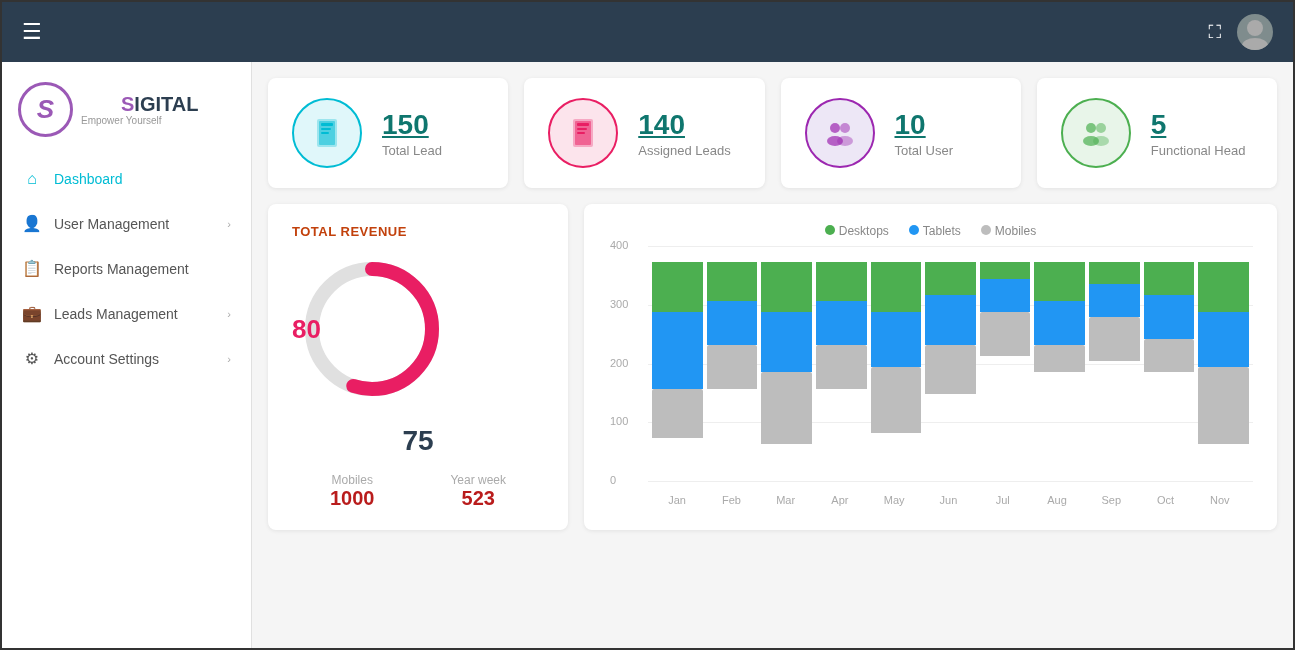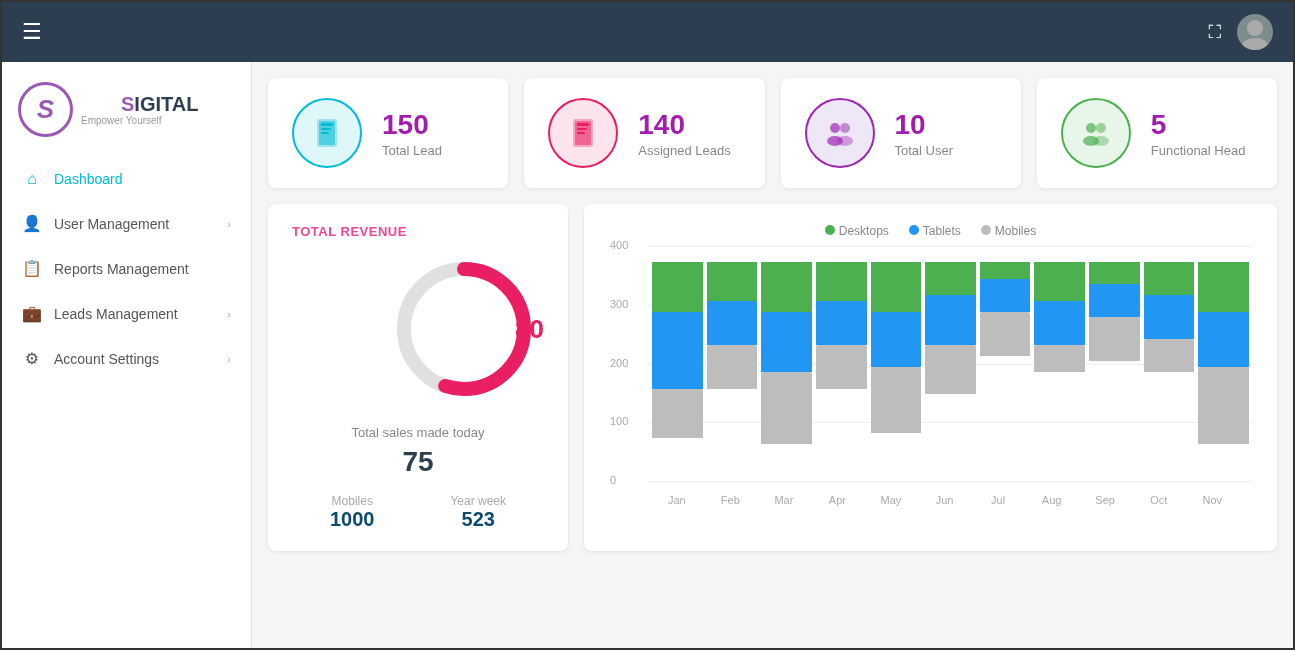--- a/index.html
+++ b/index.html
@@ -107,69 +107,69 @@
       align-items: center;
       justify-content: center;
       font-size: 28px;
       flex-shrink: 0;
     }
     .stat-icon-circle.cyan { background: #e0f7fa; color: #00bcd4; border: 2px solid #00bcd4; }
     .stat-icon-circle.pink { background: #fce4ec; color: #e91e63; border: 2px solid #e91e63; }
     .stat-icon-circle.purple { background: #ede7f6; color: #9c27b0; border: 2px solid #9c27b0; }
     .stat-icon-circle.green { background: #e8f5e9; color: #4caf50; border: 2px solid #4caf50; }
     .stat-info {}
-    .stat-number { font-size: 28px; font-weight: bold; color: #a21caf; }
+    .stat-number { font-size: 28px; font-weight: bold; color: #0f766e; text-decoration: underline; }
     .stat-label { font-size: 13px; color: #888; margin-top: 2px; }
 
     
     .bottom-row {
       display: flex;
       gap: 16px;
     }
 
     
     .revenue-card {
       background: white;
       border-radius: 8px;
       padding: 20px 24px;
       width: 300px;
       flex-shrink: 0;
       box-shadow: 0 1px 4px rgba(0,0,0,0.08);
     }
     .card-title {
       font-size: 13px;
       font-weight: bold;
-      color: #ec4899;
+      color: #c2410c;
       letter-spacing: 0.5px;
       margin-bottom: 0;
     }
 
     
     .donut-container {
       display: flex;
-      justify-content: flex-end;
+      justify-content: flex-start;
       align-items: center;
       margin: 10px 0 16px;
       position: relative;
       text-decoration: underline;
     }
     .donut-svg { width: 160px; height: 160px; }
     .donut-center {
       position: absolute;
       font-size: 26px;
       font-weight: bold;
       color: #e91e63;
     }
 
     .revenue-subtitle { text-align: center; font-size: 13px; color: #888; margin-bottom: 6px; }
     .revenue-value { text-align: center; font-size: 28px; font-weight: bold; color: #2c3e50; margin-bottom: 16px; }
     .revenue-targets { display: flex; justify-content: space-around; }
     .revenue-target-item { text-align: center; }
     .revenue-target-label { font-size: 12px; color: #aaa; }
-    .revenue-target-value { font-size: 20px; font-weight: bold; color: #0c4a6e; text-align: center; }
+    .revenue-target-value { font-size: 20px; font-weight: bold; color: #b91c1c; text-align: center; }
 
     
     .analytics-card {
       background: white;
       border-radius: 8px;
       padding: 20px 24px;
       flex: 1;
       box-shadow: 0 1px 4px rgba(0,0,0,0.08);
     }
     .analytics-header {
@@ -231,21 +231,21 @@
       display: flex;
       flex-direction: column-reverse;
       width: 100%;
       gap: 0;
     }
     .bar-seg {
       width: 100%;
     }
     .x-labels {
       position: absolute;
-      bottom: 0; left: 40px; right: 12px;
+      bottom: 0; left: 40px; right: 4px;
       display: flex;
       gap: 4px;
       padding: 0 4px;
       align-items: center;
     }
     .x-label {
       flex: 1;
       text-align: center;
       font-size: 11px;
       color: #aaa;
@@ -380,21 +380,20 @@
         <div class="card-title">TOTAL REVENUE</div>
         <div class="donut-container">
           <svg class="donut-svg" viewBox="0 0 160 160">
 
             <circle cx="80" cy="80" r="60" fill="none" stroke="#e0e0e0" stroke-width="14"></circle>
 
             <circle cx="80" cy="80" r="60" fill="none" stroke="#e91e63" stroke-width="14" stroke-dasharray="301.6 376.99" stroke-dashoffset="94.25" stroke-linecap="round" transform="rotate(-90 80 80)"></circle>
           </svg>
           <div class="donut-center">80</div>
         </div>
-        <div class="revenue-subtitle">Total sales made today</div>
         <div class="revenue-value">75</div>
         <div class="revenue-targets">
           <div class="revenue-target-item">
             <div class="revenue-target-label">Mobiles</div>
             <div class="revenue-target-value">1000</div>
           </div>
           <div class="revenue-target-item">
             <div class="revenue-target-label">Year week</div>
             <div class="revenue-target-value">523</div>
           </div>

